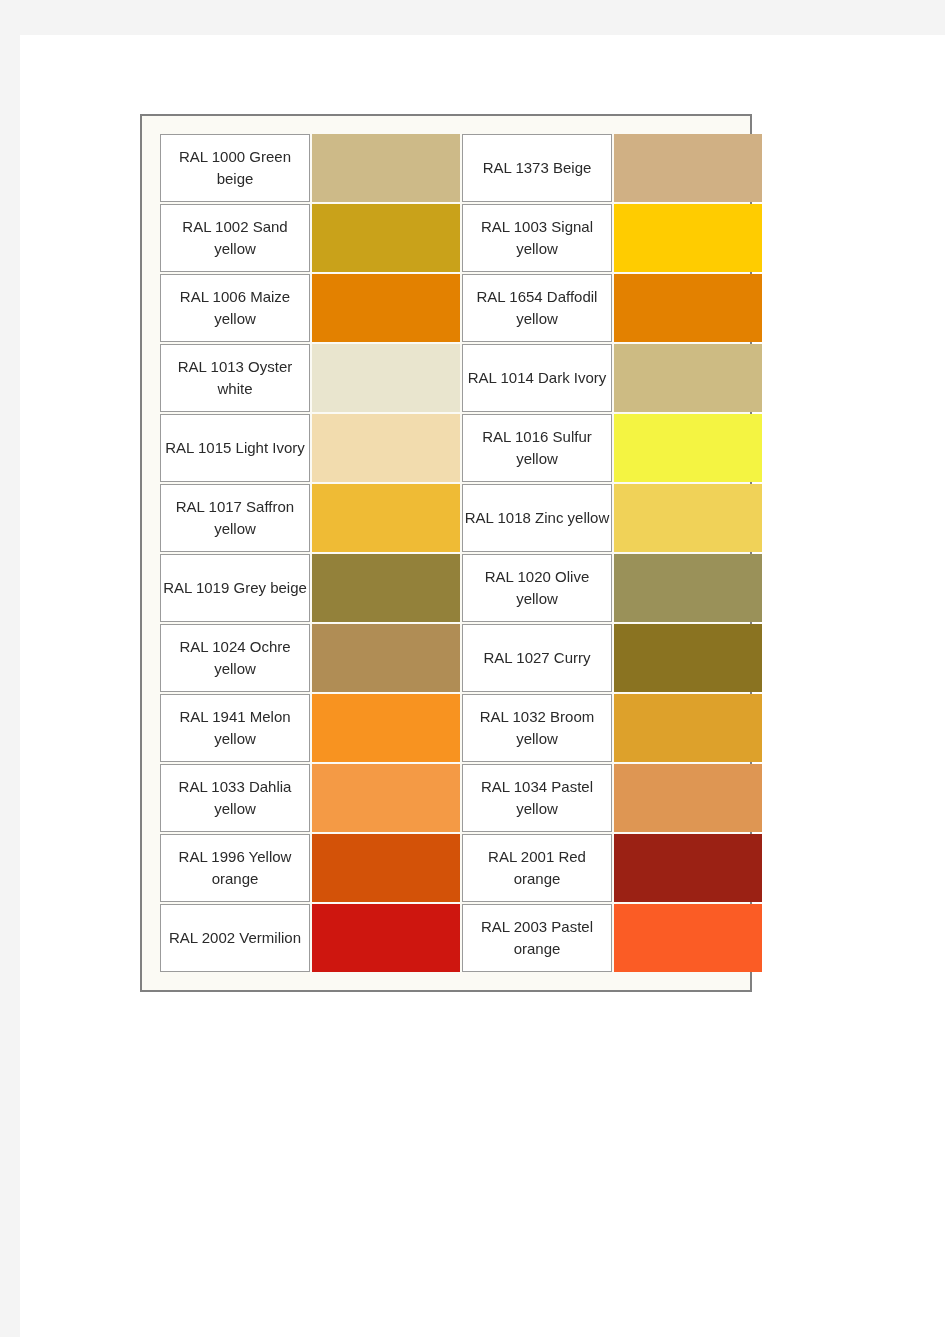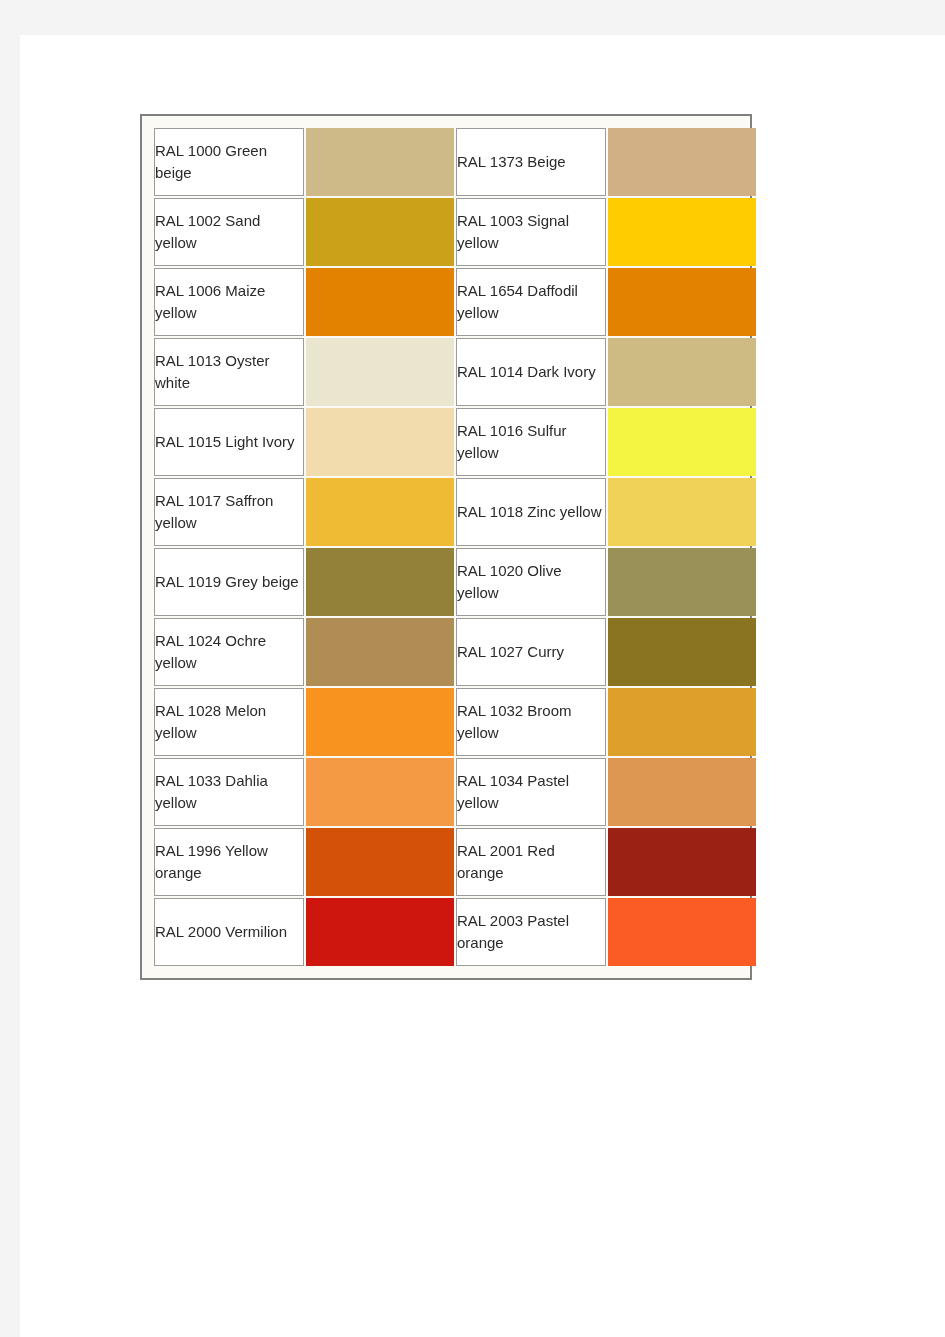--- a/index.html
+++ b/index.html
@@ -22,22 +22,23 @@
     height: 1302px;
     background: #ffffff;
   }
   #chart-wrapper {
     position: absolute;
     left: 120px;
     top: 79px;
     width: 612px;
     background: #fbfaf4;
     border: 2px solid #808080;
-    padding: 10px;
+    padding: 16px;
     box-sizing: border-box;
+    text-align: center;
   }
   table.ral-table {
     border-collapse: separate;
     border-spacing: 2px;
     width: 100%;
     table-layout: fixed;
   }
   table.ral-table td {
     padding: 0;
     margin: 0;
@@ -184,21 +185,21 @@
             </td>
             <td class="name-cell">
               <span class="name-text">RAL 1027 Curry</span>
             </td>
             <td class="swatch-cell">
               <span class="swatch-fill" style="background-color: rgb(138, 115, 33);"></span>
             </td>
           </tr>
           <tr>
             <td class="name-cell">
-              <span class="name-text">RAL 1028 Melon yellow</span>
+              <span class="name-text">RAL 1941 Melon yellow</span>
             </td>
             <td class="swatch-cell">
               <span class="swatch-fill" style="background-color: rgb(248, 147, 32);"></span>
             </td>
             <td class="name-cell">
               <span class="name-text">RAL 1032 Broom yellow</span>
             </td>
             <td class="swatch-cell">
               <span class="swatch-fill" style="background-color: rgb(221, 161, 43);"></span>
             </td>
@@ -226,21 +227,21 @@
             </td>
             <td class="name-cell">
               <span class="name-text">RAL 2001 Red orange</span>
             </td>
             <td class="swatch-cell">
               <span class="swatch-fill" style="background-color: rgb(155, 33, 20);"></span>
             </td>
           </tr>
           <tr>
             <td class="name-cell">
-              <span class="name-text">RAL 2000 Vermilion</span>
+              <span class="name-text">RAL 2002 Vermilion</span>
             </td>
             <td class="swatch-cell">
               <span class="swatch-fill" style="background-color: rgb(206, 22, 15);"></span>
             </td>
             <td class="name-cell">
               <span class="name-text">RAL 2003 Pastel orange</span>
             </td>
             <td class="swatch-cell">
               <span class="swatch-fill" style="background-color: rgb(251, 92, 37);"></span>
             </td>

